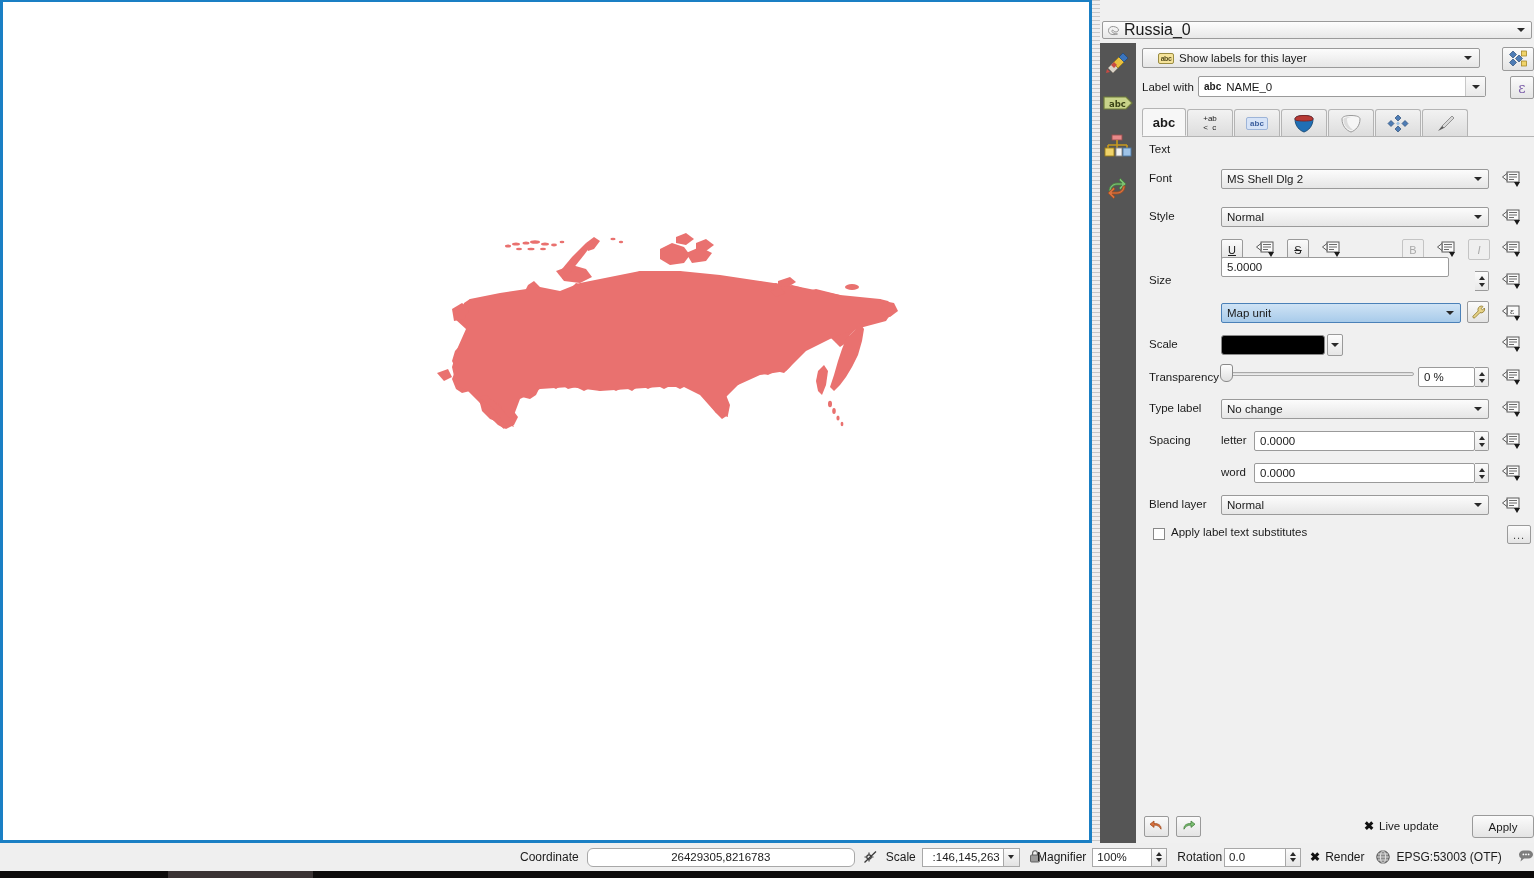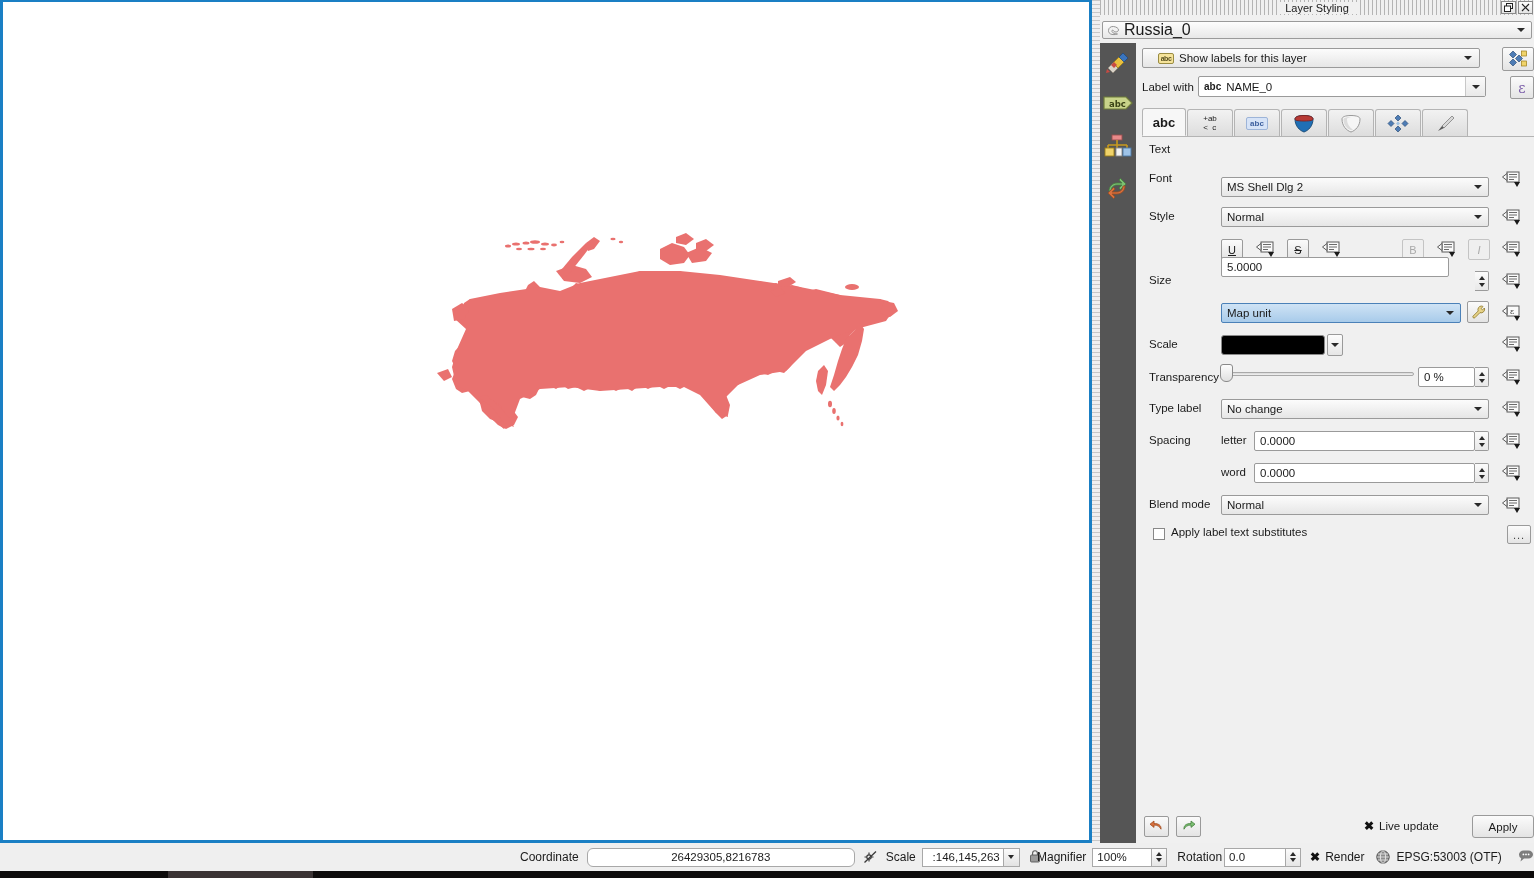--- a/index.html
+++ b/index.html
@@ -457,34 +457,20 @@
   </div>
 
   <div id="bottom-strip">
       <div class="hl"></div>
     </div>
 
   <div id="panel">
 
     <div id="panel-splitter"></div>
 
-    <div id="panel-titlebar">
-      <span id="panel-title">Layer Styling</span>
-      <div class="tb-btn" id="tb-float">
-        <svg width="9" height="9" viewBox="0 0 9 9">
-            <rect x="2.5" y="0.5" width="6" height="5" fill="none" stroke="#222" stroke-width="1"></rect>
-            <rect x="0.5" y="3" width="6" height="5.5" fill="#fff" stroke="#222" stroke-width="1"></rect>
-          </svg>
-      </div>
-      <div class="tb-btn" id="tb-close">
-        <svg width="9" height="9" viewBox="0 0 9 9">
-            <path d="M1 1l7 7M8 1l-7 7" stroke="#222" stroke-width="1.2"></path>
-          </svg>
-      </div>
-    </div>
 
     <div id="layer-combo">
       <svg width="13" height="11" viewBox="0 0 13 11">
           <path d="M1.5 5.5C1.5 2.8 4 1.2 6.5 1.5c3 .4 5 1.8 5 3.4 0 1.6-2 2.4-3.6 2-1.3-.3-1-1.6-2.2-1.7C4.3 5.1 4.8 7 6 7.8c1.3.9 3.5.7 4.5 1.2-2.2 1-7 1-8.4-1.2a3.5 3.5 0 0 1-.6-2.3z" fill="#f2f2f2" stroke="#8a8a8a" stroke-width="0.9"></path>
         </svg>
       <span class="layer-name">Russia_0</span>
       <span class="arrow-box">
           <span class="tri-d"></span>
         </span>
     </div>
@@ -598,21 +584,21 @@
             <path d="M8 12l2 2-6 3z" fill="#5b5b5b"></path>
           </svg>
         </div>
       </div>
 
       <div id="tab-content">
 
         <div class="section-title" style="left:7px; top:6px;">Text</div>
 
         <div class="form-label" style="left:7px; top:35px;">Font</div>
-        <div class="combo" style="left:79px; top:40px; width:268px;">
+        <div class="combo" style="left:79px; top:32px; width:268px;">
           <span>MS Shell Dlg 2</span>
           <span class="arrow-box">
               <span class="tri-d"></span>
             </span>
         </div>
         <div class="ddo" style="left:358px; top:32px;">
           <svg width="20" height="17" viewBox="0 0 20 17">
             <rect x="6" y="1" width="12" height="10" fill="#fafafa" stroke="#5a5a5a" stroke-width="1"></rect>
             <path d="M8 3.5h8M8 6h8M8 8.5h5" stroke="#5a5a5a" stroke-width="0.9"></path>
             <path d="M6 2.5L1.5 6 6 9.5z" fill="#fafafa" stroke="#5a5a5a" stroke-width="1"></path>
@@ -787,21 +773,21 @@
           </div>
         <div class="ddo" style="left:358px; top:326px;">
           <svg width="20" height="17" viewBox="0 0 20 17">
             <rect x="6" y="1" width="12" height="10" fill="#fafafa" stroke="#5a5a5a" stroke-width="1"></rect>
             <path d="M8 3.5h8M8 6h8M8 8.5h5" stroke="#5a5a5a" stroke-width="0.9"></path>
             <path d="M6 2.5L1.5 6 6 9.5z" fill="#fafafa" stroke="#5a5a5a" stroke-width="1"></path>
             <path d="M13 11h6l-3 5z" fill="#1a1a1a"></path>
           </svg>
         </div>
 
-        <div class="form-label" style="left:7px; top:361px;">Blend mode</div>
+        <div class="form-label" style="left:7px; top:361px;">Blend layer</div>
         <div class="combo" style="left:79px; top:358px; width:268px;">
           <span>Normal</span>
           <span class="arrow-box">
               <span class="tri-d"></span>
             </span>
         </div>
         <div class="ddo" style="left:358px; top:358px;">
           <svg width="20" height="17" viewBox="0 0 20 17">
             <rect x="6" y="1" width="12" height="10" fill="#fafafa" stroke="#5a5a5a" stroke-width="1"></rect>
             <path d="M8 3.5h8M8 6h8M8 8.5h5" stroke="#5a5a5a" stroke-width="0.9"></path>

